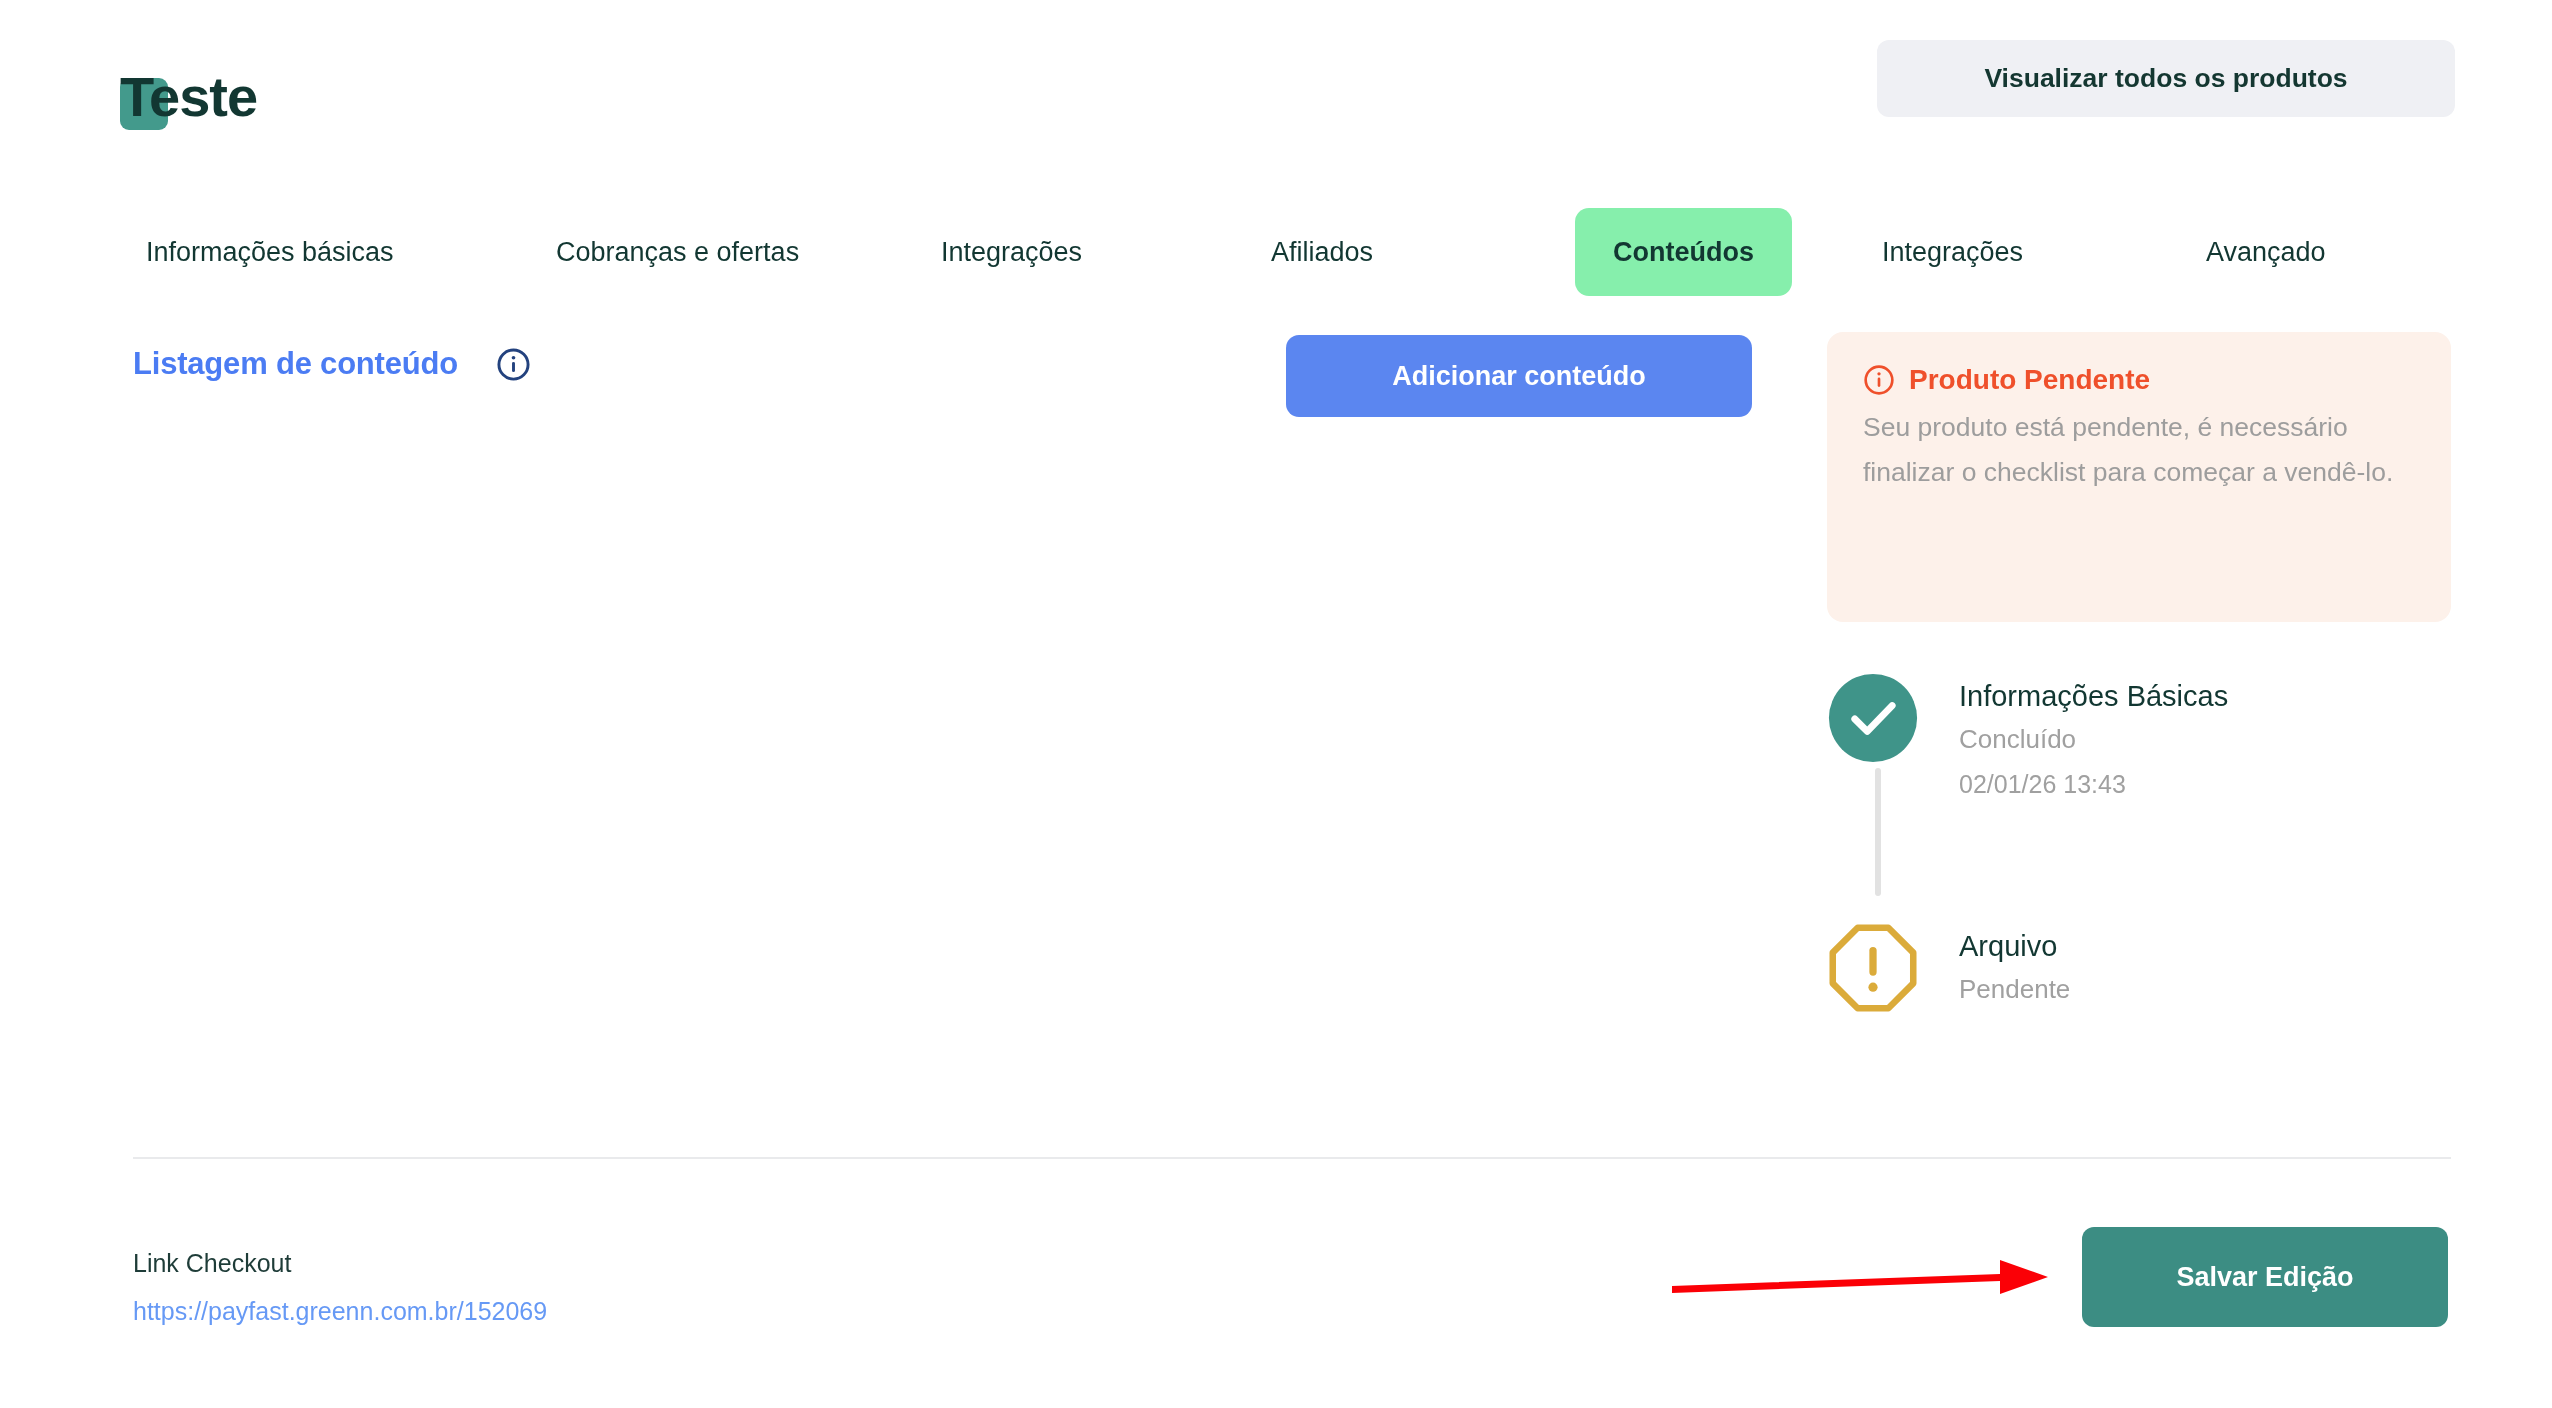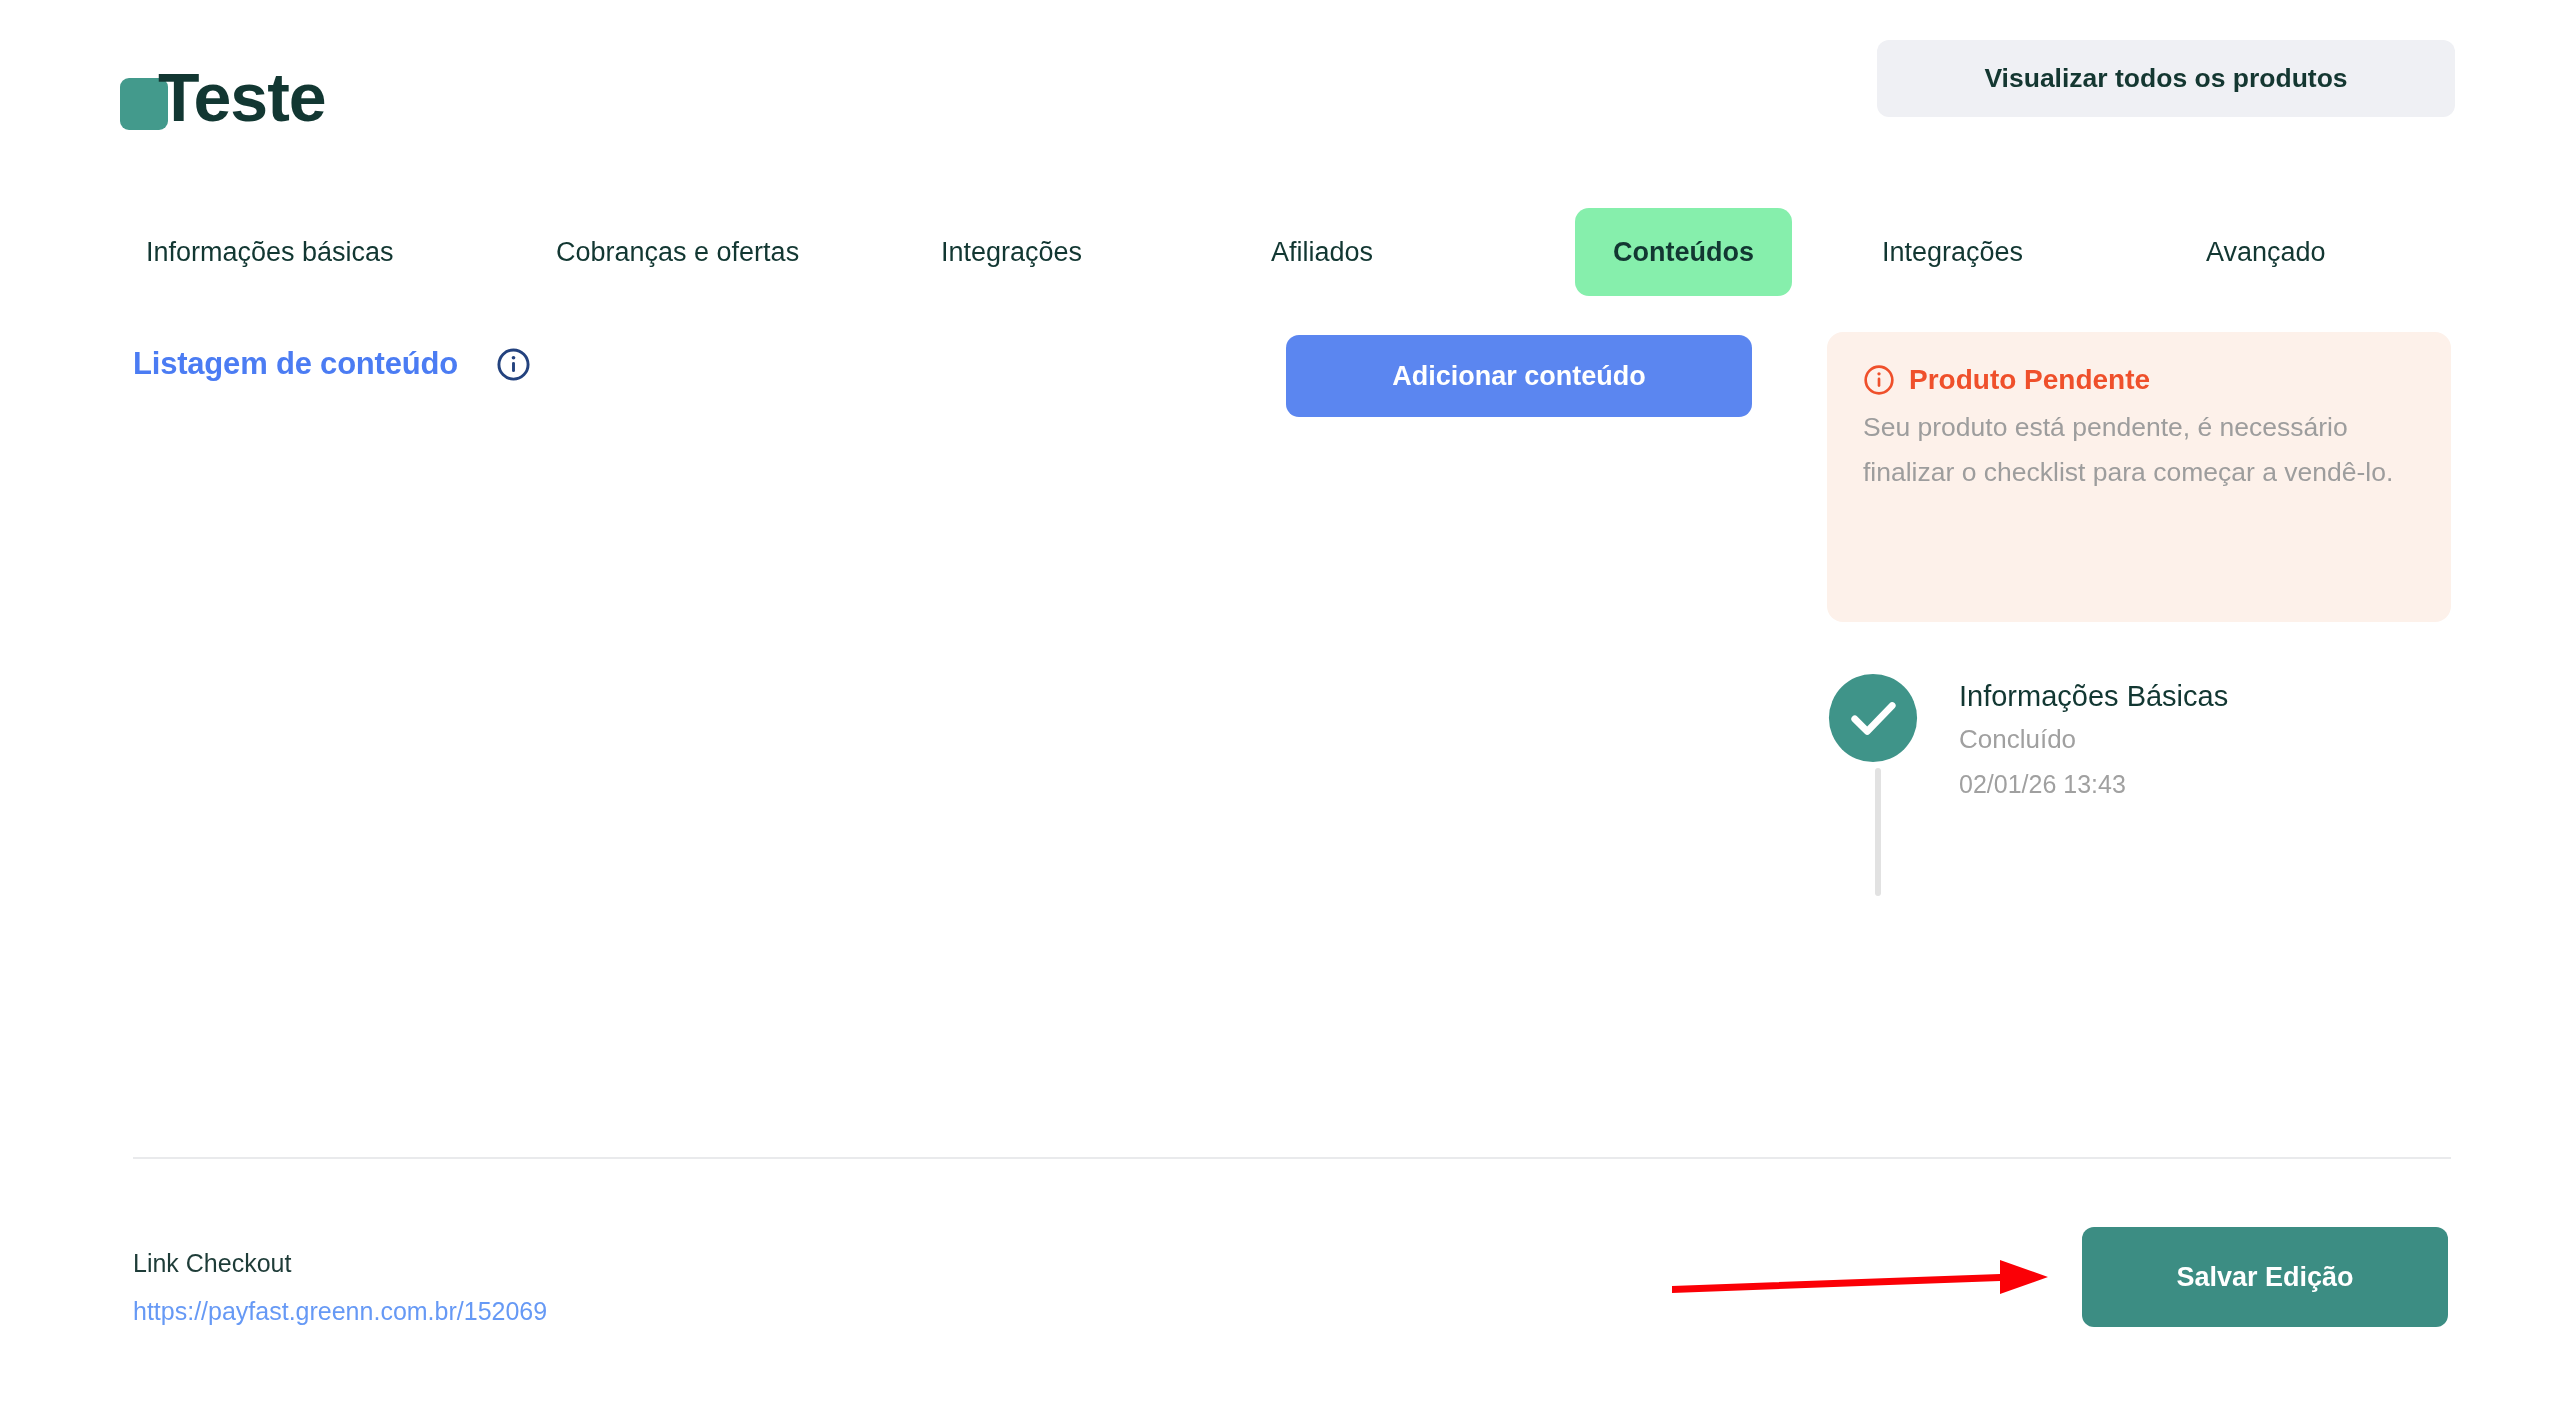--- a/index.html
+++ b/index.html
@@ -35,27 +35,26 @@
     top: 16px;
     width: 48px;
     height: 52px;
     background: #439a8c;
     border-radius: 9px;
   }
   .brand-text {
     position: relative;
     z-index: 2;
     margin-left: 0px;
-    font-size: 68px;
+    font-size: 56px;
     line-height: 70px;
     font-weight: 700;
     letter-spacing: -1px;
     color: #123732;
     white-space: nowrap;
-    padding-left: 38px;
   }
 
   .view-all-products {
     position: absolute;
     right: 97px;
     top: 40px;
     width: 578px;
     height: 77px;
     background: #eff0f4;
     border: none;
@@ -335,20 +334,31 @@
         <circle cx="24" cy="24" r="23" fill="#3f9489"></circle>
         <path d="M14.5 24.5 L21 31 L34 17.5" fill="none" stroke="#ffffff" stroke-width="3.6" stroke-linecap="round" stroke-linejoin="round"></path>
       </svg>
       <div class="check-text">
         <div class="check-name">Informações Básicas</div>
         <div class="check-status">Concluído</div>
         <div class="check-date">02/01/26 13:43</div>
       </div>
     </div>
 
+    <div class="check-item">
+      <svg class="badge" viewBox="0 0 48 48">
+        <polygon points="16,3 32,3 45,16 45,32 32,45 16,45 3,32 3,16" fill="none" stroke="#dbab3a" stroke-width="3.4" stroke-linejoin="round"></polygon>
+        <rect x="22.1" y="13" width="3.8" height="15" rx="1.9" fill="#dbab3a"></rect>
+        <circle cx="24" cy="34" r="2.4" fill="#dbab3a"></circle>
+      </svg>
+      <div class="check-text">
+        <div class="check-name">Arquivo</div>
+        <div class="check-status">Pendente</div>
+      </div>
+    </div>
 
   </div>
 
   <div class="divider"></div>
 
   <div class="checkout-block">
     <div class="checkout-label">Link Checkout</div>
     <a class="checkout-link" href="#">https://payfast.greenn.com.br/152069</a>
   </div>
 

